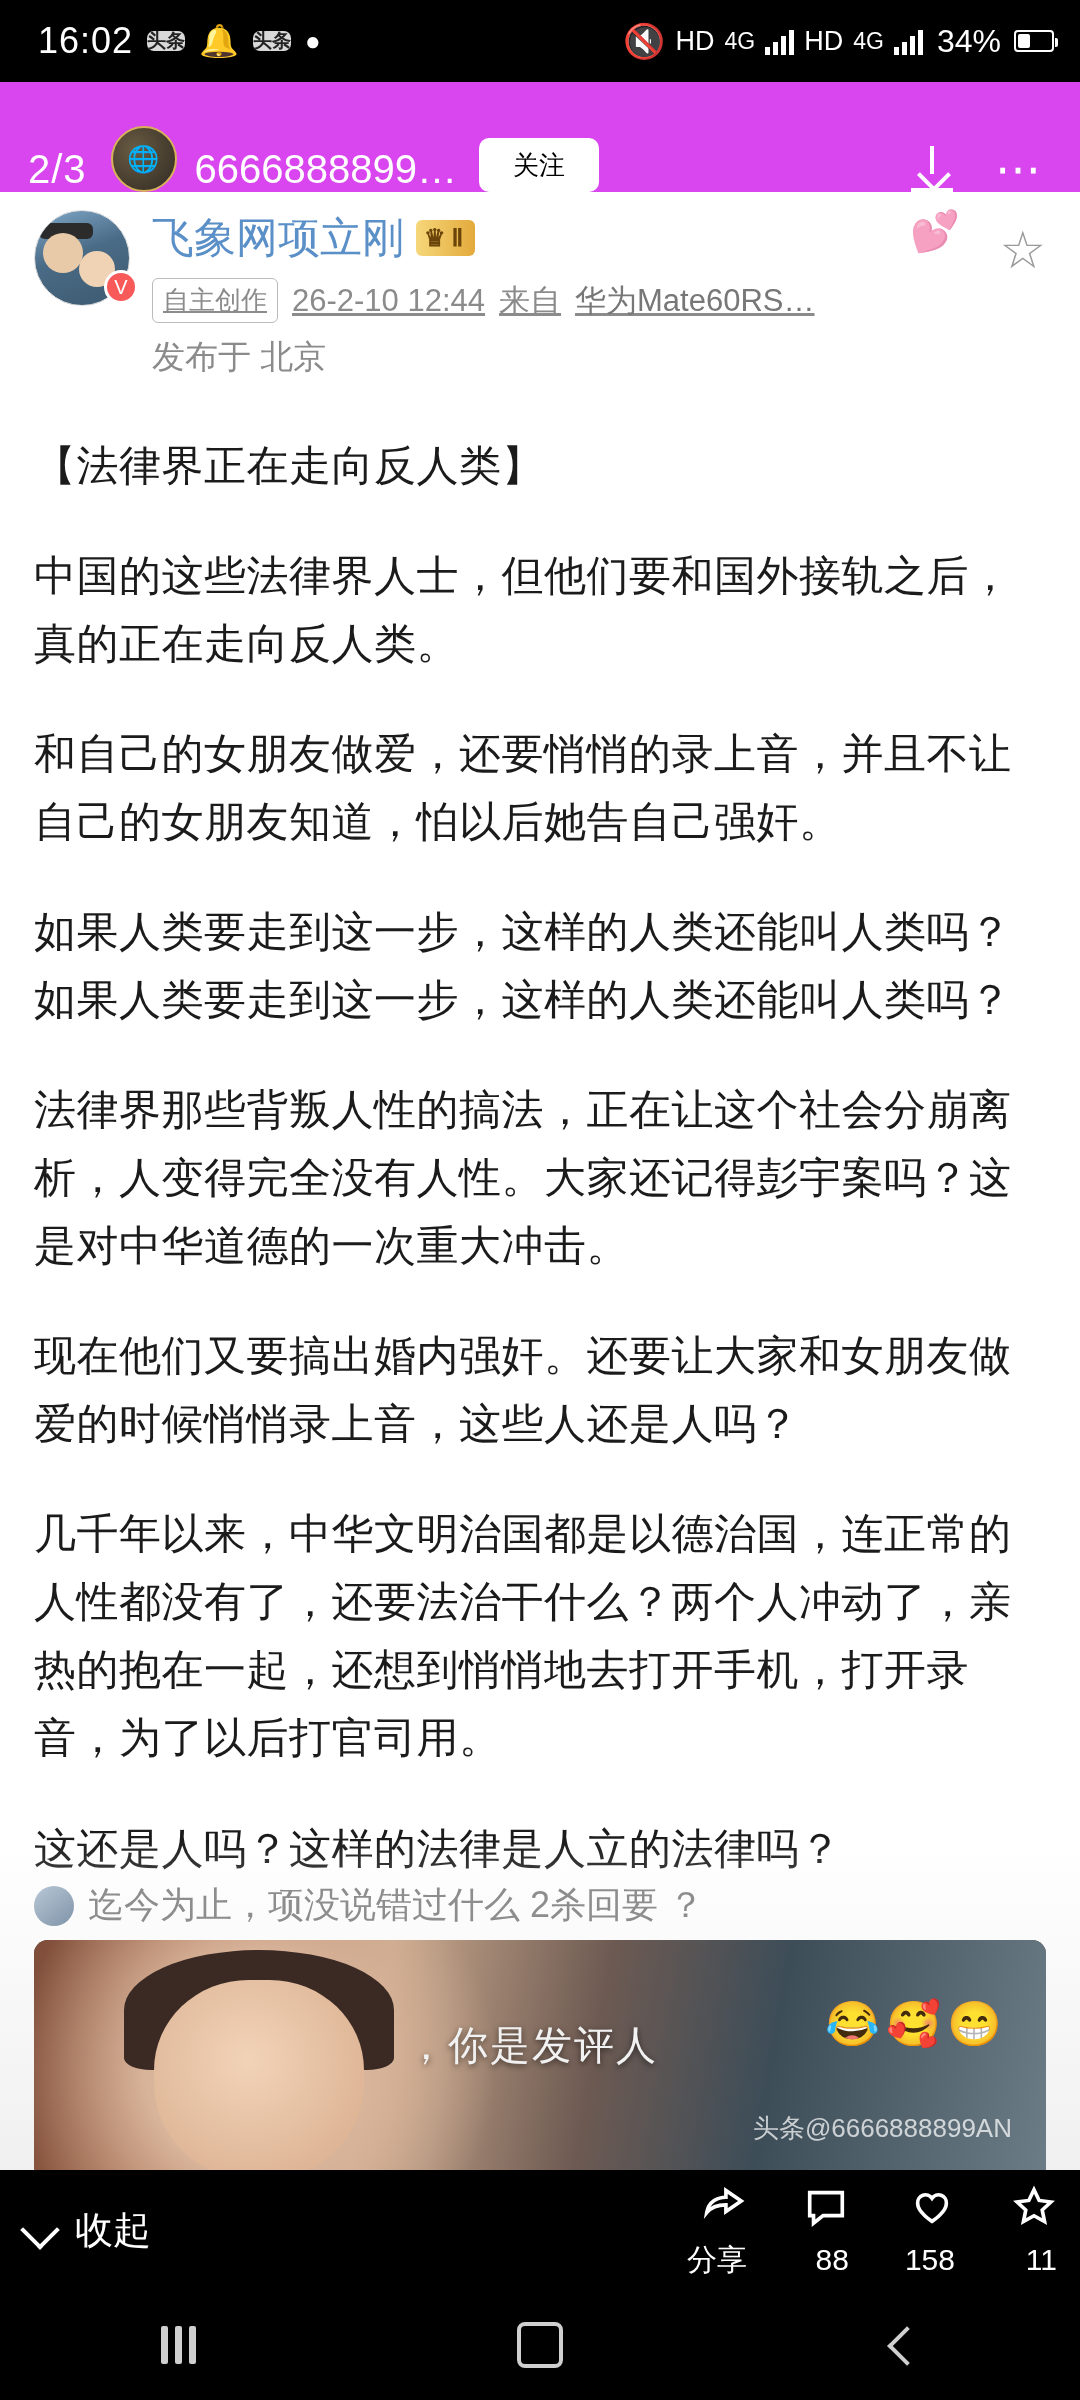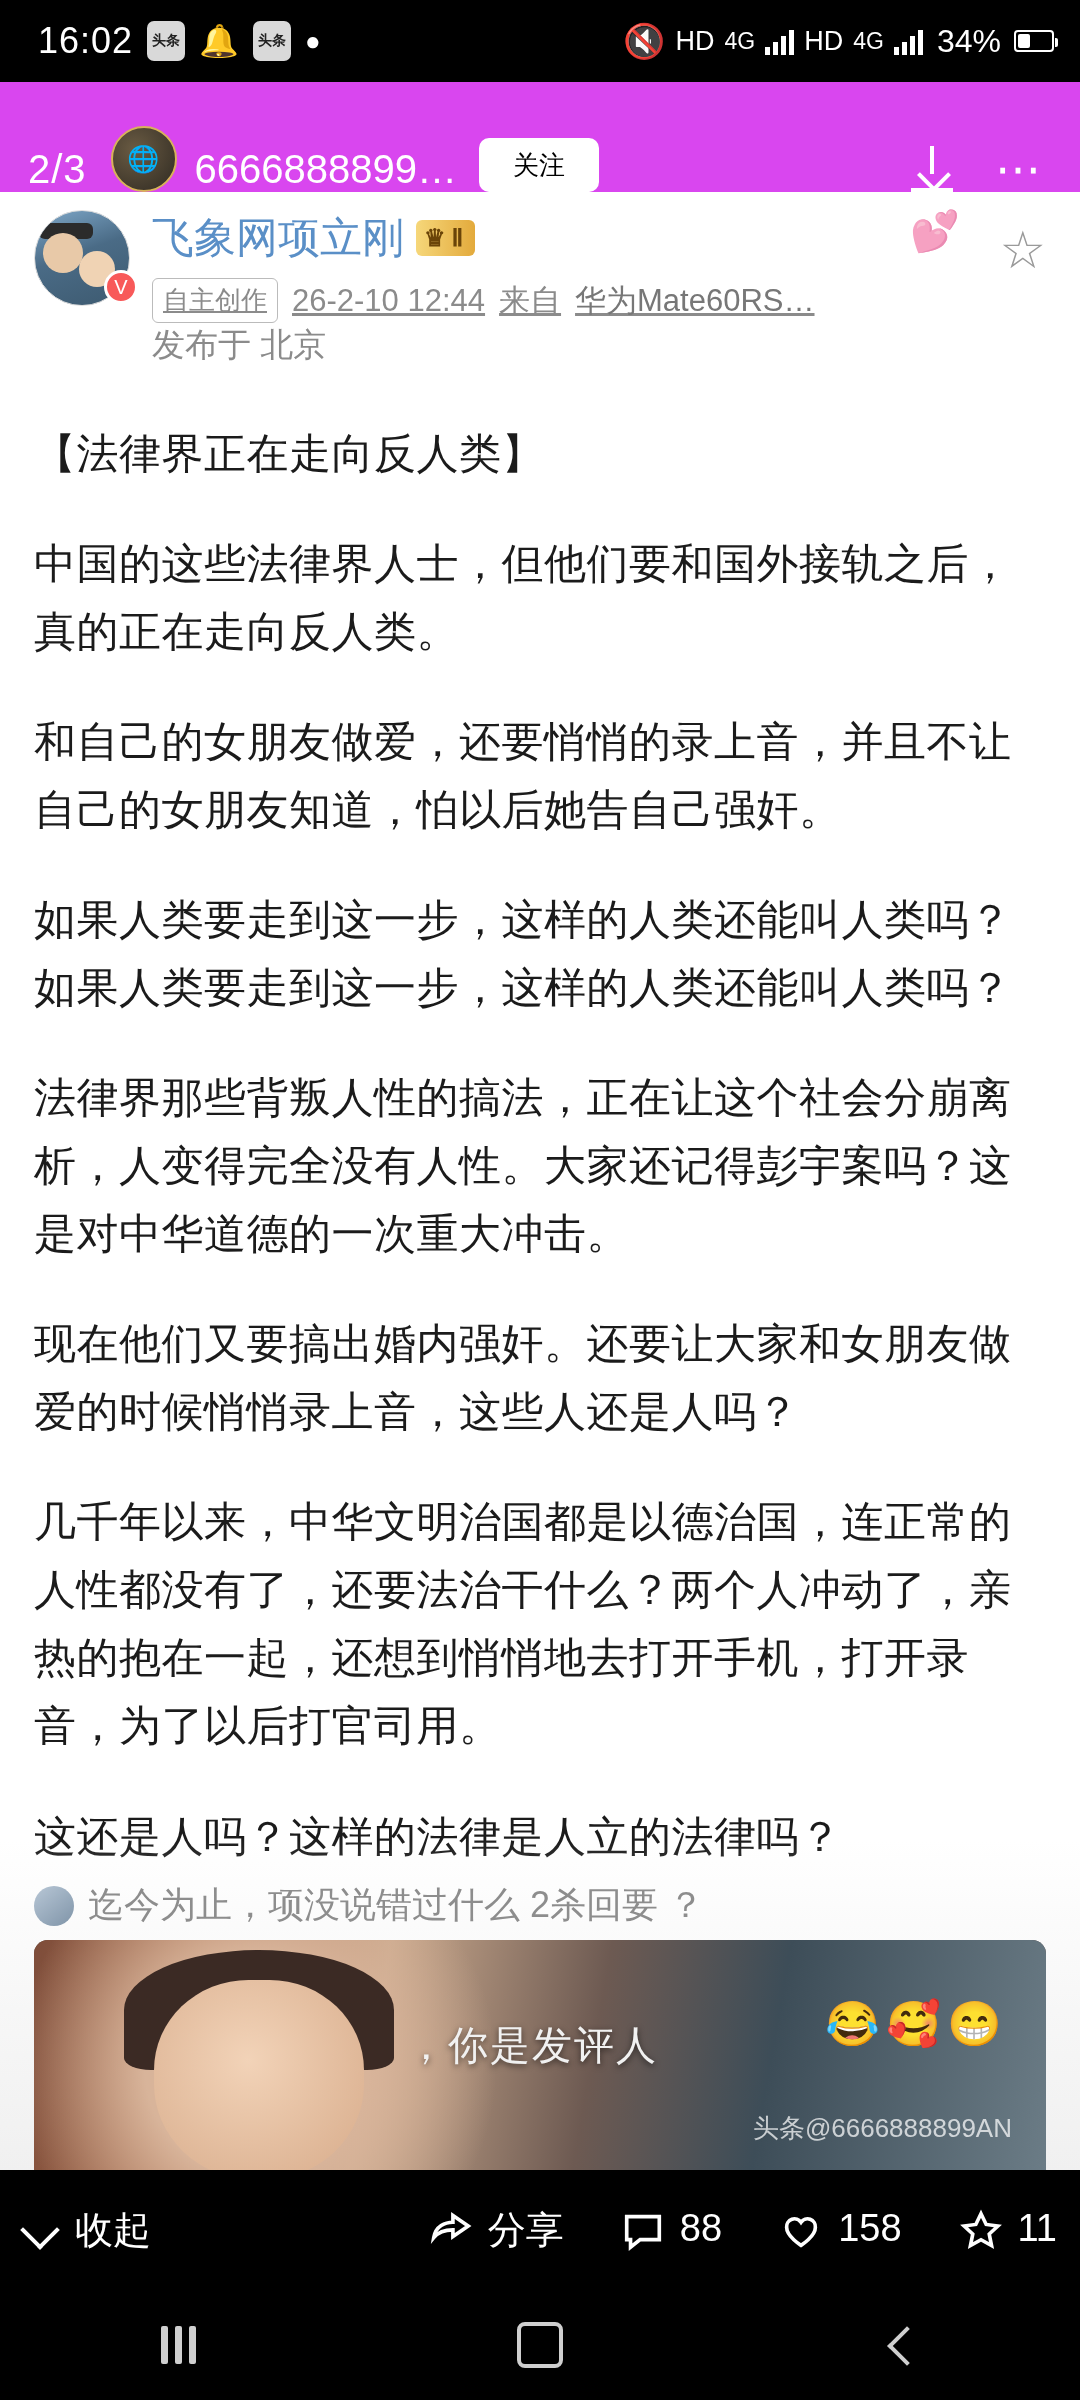--- a/index.html
+++ b/index.html
@@ -26,25 +26,25 @@
     background: #000;
     color: #fff;
     display: flex;
     align-items: center;
     padding: 0 26px;
     font-size: 34px;
   }
   .status-left { display: flex; align-items: center; gap: 14px; margin-left: 12px; }
   .status-time { font-size: 36px; letter-spacing: 1px; }
   .mini-icon {
-    width: 38px; height: 40px;
+    width: 38px; height: 20px;
     border-radius: 7px;
     background: #d9d9d9;
     color: #222;
-    font-size: 14px;
+    font-size: 19px;
     display: flex; align-items: center; justify-content: center;
     font-weight: bold;
     overflow: hidden;
   }
   .bell-ic { color: #ffffff; font-size: 32px; line-height: 1; }
   .dot-ic { color: #fff; font-size: 26px; }
   .status-right {
     margin-left: auto;
     display: flex;
     align-items: center;
@@ -157,21 +157,21 @@
     display: flex; align-items: center; gap: 14px;
     margin-top: 12px; font-size: 31px; color: #8b8b8b;
     white-space: nowrap;
     text-decoration: underline;
   }
   .orig-tag {
     border: 1px solid #bbb; border-radius: 6px;
     font-size: 26px; color: #8b8b8b; padding: 4px 10px;
   }
   .src-name { color: #777; }
-  .meta-line3 { font-size: 33px; color: #8b8b8b; }
+  .meta-line3 { margin-top: 12px; font-size: 33px; color: #8b8b8b; }
   .star-outline {
     position: absolute; right: 34px; top: 32px;
     font-size: 52px; color: #9a9a9a; line-height: 1;
   }
   .deco-heart {
     position: absolute; right: 120px; top: 16px;
     font-size: 40px; opacity: 0.55;
   }
 
   .article { margin-top: 52px; }
@@ -257,21 +257,21 @@
   .chev-down {
     width: 34px; height: 34px; position: relative;
   }
   .chev-down::after {
     content:""; position:absolute; left:3px; top:3px;
     width: 24px; height: 24px;
     border-right: 4px solid #fff; border-bottom: 4px solid #fff;
     transform: rotate(45deg);
   }
   .act-group { margin-left: auto; display: flex; align-items: center; gap: 56px; }
-  .act { display: flex; align-items: flex-start; gap: 14px; font-size: 38px; }
+  .act { display: flex; align-items: flex-end; gap: 14px; font-size: 30px; flex-direction: column; }
   .ic { width: 46px; height: 46px; display: inline-block; }
 
   
   .navbar {
     flex: 0 0 110px;
     background: #000;
     display: flex;
     align-items: center;
     justify-content: space-around;
     color: #d8d8d8;

